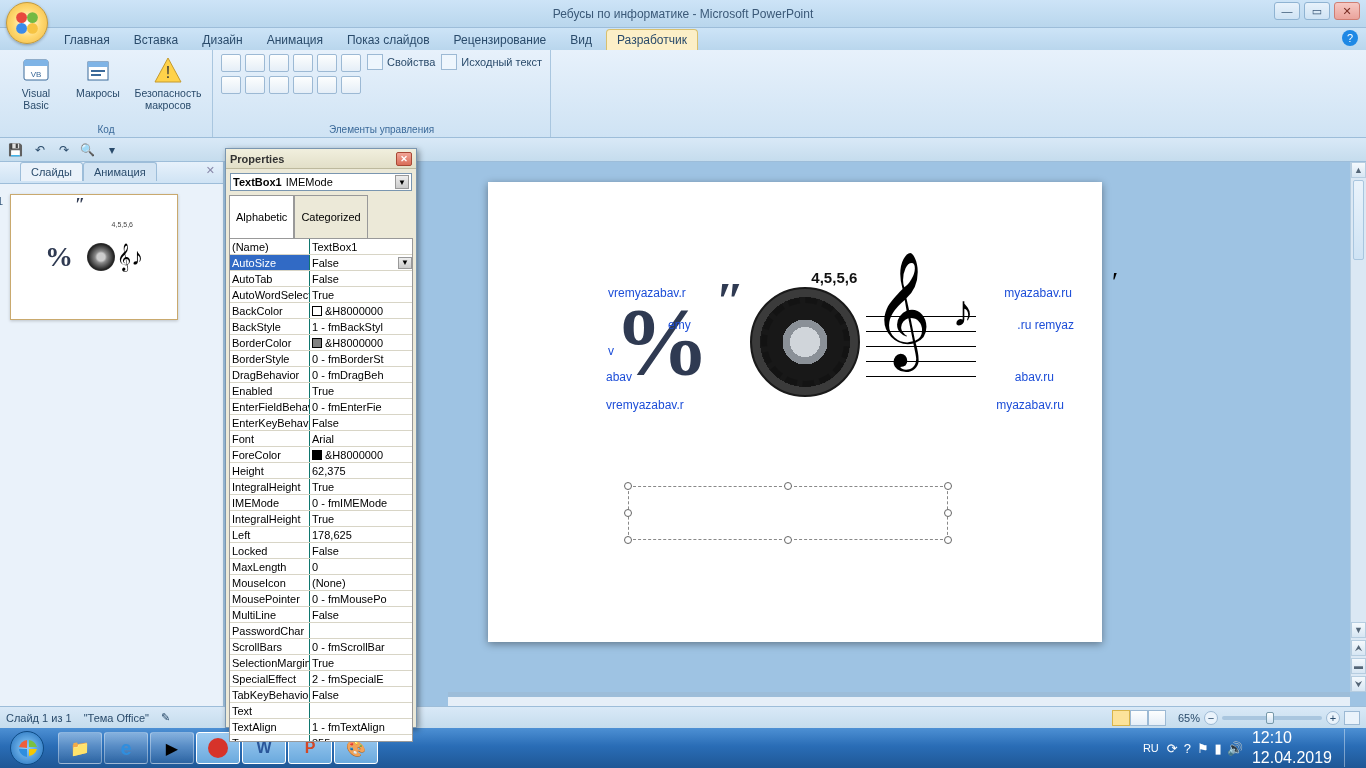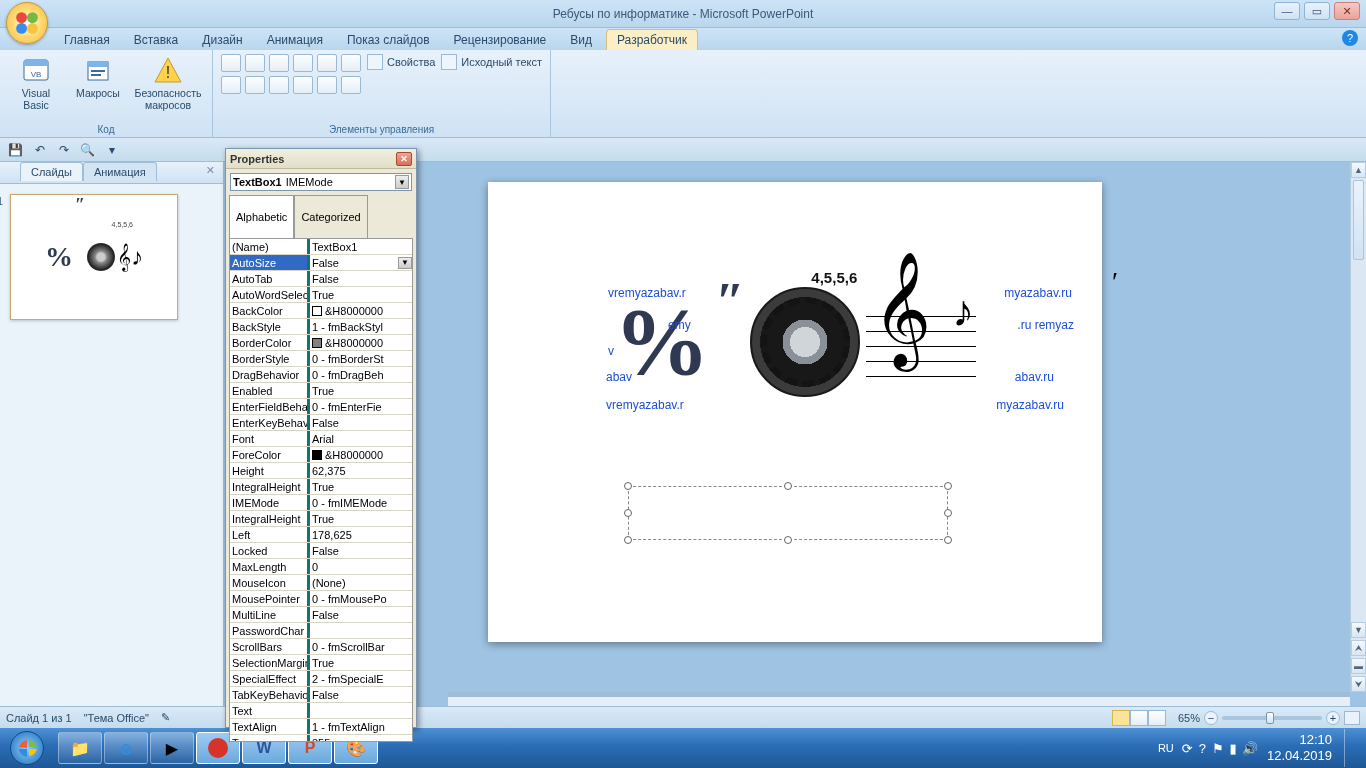--- a/index.html
+++ b/index.html
@@ -84,21 +84,21 @@
 .prop-title{ height:20px; background:linear-gradient(#f1efde,#e2dfc8); border-bottom:1px solid #bdb99e; display:flex; align-items:center; padding:0 4px; font-weight:bold; color:#333;}
 .prop-title .pclose{ margin-left:auto; width:16px; height:14px; background:linear-gradient(#f2a496,#d96d58); border:1px solid #a84835; color:#fff; font-size:9px; display:flex; align-items:center; justify-content:center; border-radius:2px;}
 .prop-combo{ margin:4px; height:18px; border:1px solid #7a96b0; background:#fff; display:flex; align-items:center; padding:0 2px; font-size:11px;}
 .prop-combo b{ margin-right:4px;}
 .prop-combo .dd{ margin-left:auto; width:14px; height:14px; border:1px solid #999; background:linear-gradient(#eee,#ccc); font-size:8px; display:flex; align-items:center; justify-content:center;}
 .prop-tabs{ display:flex; margin:0 3px; gap:0; font-size:11px;}
 .prop-tabs .pt{ padding:15px 6px; border:1px solid #999; border-bottom:none; background:#ece9d8;}
 .prop-tabs .pt.active{ background:#fff;}
 .prop-grid{ margin:0 3px 3px; border:1px solid #999; background:#fff; height:504px; overflow:hidden;}
 .prow{ display:flex; height:16px; line-height:16px; font-size:11px; border-bottom:1px solid #d8d5c6;}
-.prow .pn{ width:80px; padding-left:2px; border-right:3px solid #0f766e; overflow:hidden; white-space:nowrap;}
+.prow .pn{ width:80px; padding-left:2px; border-right:1px solid #0f766e; overflow:hidden; white-space:nowrap;}
 .prow .pv{ flex:1; padding-left:2px; overflow:hidden; white-space:nowrap; display:flex; align-items:center; gap:3px;}
 .prow.sel .pn{ background:#316ac5; color:#fff;}
 .prow .sw{ width:10px; height:10px; border:1px solid #000; display:inline-block;}
 .prow .dd2{ margin-left:auto; width:14px; height:12px; border:1px solid #999; background:linear-gradient(#eee,#ccc); font-size:8px; display:flex; align-items:center; justify-content:center;}
 .statusbar{ position:absolute; left:0; right:0; bottom:40px; height:22px; background:linear-gradient(#d9e9f7,#c5dced); border-top:1px solid #9dbdd9; display:flex; align-items:center; font-size:11px; color:#2a4b6b; padding:0 6px; gap:12px;}
 .statusbar .spacer{ flex:1;}
 .view-btns{ display:flex; gap:0;}
 .view-btns .vb{ width:18px; height:16px; border:1px solid #9cb9d4; background:linear-gradient(#fdfefe,#e5eef7);}
 .view-btns .vb.active{ background:#fce39a; border-color:#d8b44a;}
 .zoom{ display:flex; align-items:center; gap:4px;}
@@ -111,21 +111,21 @@
 .taskbar{ position:absolute; left:0; right:0; bottom:0; height:40px; background:linear-gradient(#4d90d4, #2a6db6 45%, #1f5795); display:flex; align-items:center;}
 .startbtn{ width:54px; height:40px; display:flex; align-items:center; justify-content:center;}
 .startbtn .orb{ width:34px; height:34px; border-radius:50%; background:radial-gradient(#8fd0ff, #1e6bb8); border:1px solid #0e4b85; position:relative;}
 .orb::before,.orb::after{content:"";position:absolute;}
 .task-items{ display:flex; height:100%; align-items:center; gap:2px; padding-left:4px;}
 .titem{ width:44px; height:32px; border-radius:3px; background:linear-gradient(rgba(255,255,255,.35),rgba(255,255,255,.05)); border:1px solid rgba(255,255,255,.35); display:flex; align-items:center; justify-content:center;}
 .titem.active{ background:linear-gradient(#9fccf2,#6aa9dd); border-color:#fff;}
 .tray{ margin-left:auto; display:flex; align-items:center; height:100%; color:#fff; font-size:11px; gap:8px; padding-right:8px;}
 .tray .lang{ font-size:11px;}
 .tray .icons{ display:flex; gap:6px; align-items:center; font-size:13px;}
-.tray .clock{ text-align:right; line-height:1.25; font-size:13px;}
+.tray .clock{ text-align:left; line-height:1.25; font-size:16px;}
 .tray .showdesk{ width:14px; height:38px; border-left:1px solid rgba(255,255,255,.4); margin-left:4px;}
 
 .vscrollbar{ position:absolute; right:0; top:0; bottom:36px; width:16px; background:#dbe8f4; border-left:1px solid #b6cde0;}
 .vscrollbar .arr{ height:16px; background:linear-gradient(#f4f9fd,#d7e6f3); border:1px solid #b6cde0; display:flex; align-items:center; justify-content:center; font-size:9px; color:#567;}
 .vscrollbar .thumbv{ position:absolute; left:2px; right:2px; top:18px; height:80px; background:linear-gradient(#eaf3fb,#cfe3f4); border:1px solid #a9c6df; border-radius:2px;}
 </style>
 </head>
 <body>
 
 <div class="titlebar">

